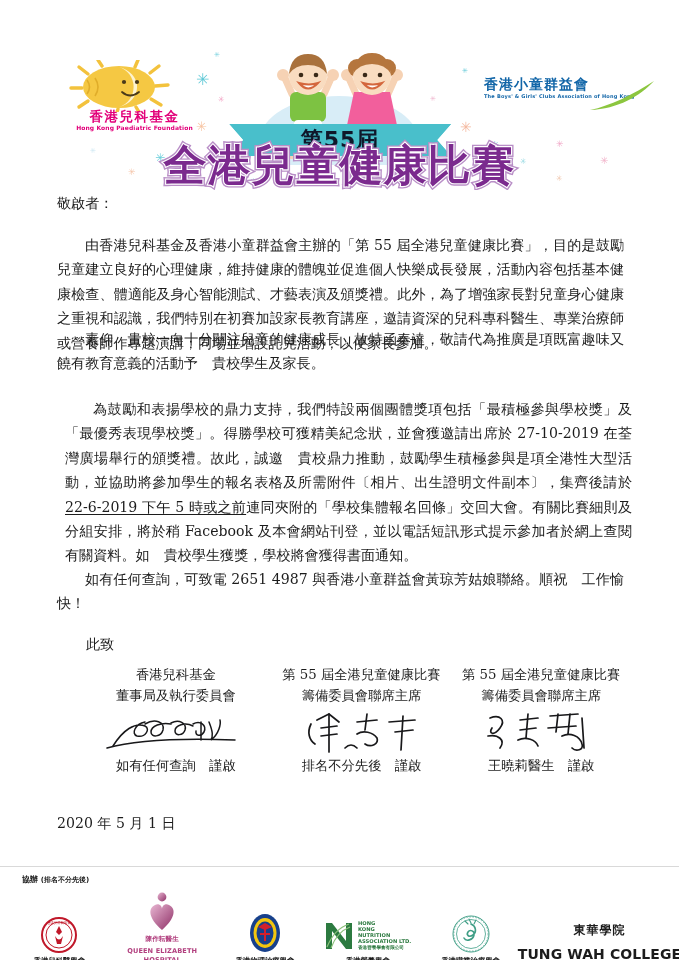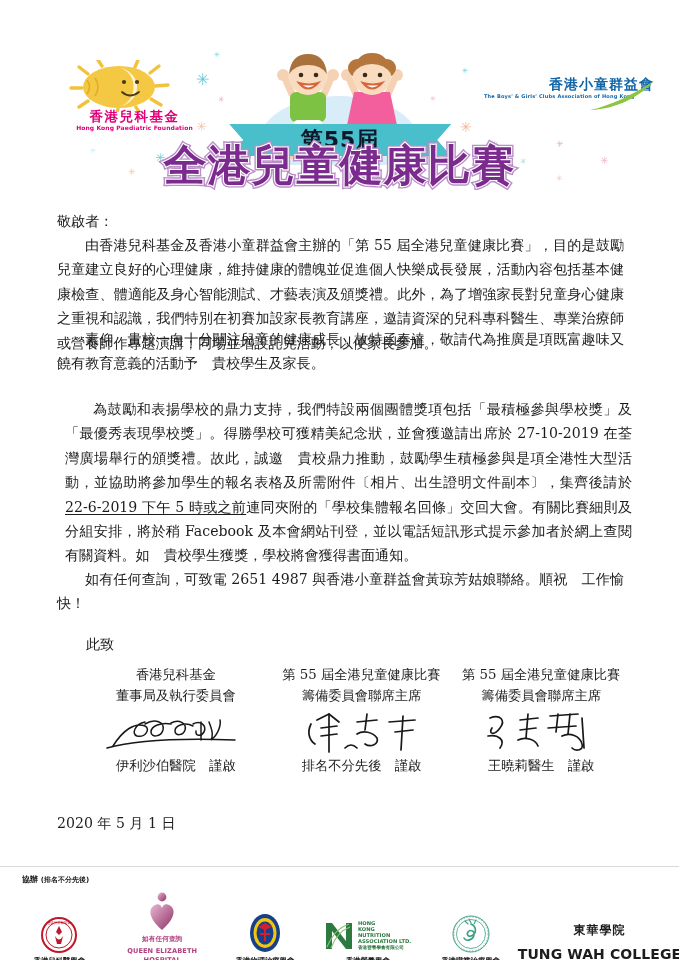--- a/index.html
+++ b/index.html
@@ -91,21 +91,20 @@
     line-height: 40px;
   }
   .bgca-cn {
     font-family: "DejaVu Sans", sans-serif;
     font-size: 14px;
     font-weight: bold;
     color: #1266a8;
     letter-spacing: 1px;
     line-height: 16px;
     white-space: nowrap;
-    text-align: right;
   }
   .bgca-en {
     font-family: "DejaVu Sans", sans-serif;
     font-size: 5px;
     font-weight: bold;
     color: #1266a8;
     letter-spacing: 0.2px;
     white-space: nowrap;
     margin-top: 1px;
   }
@@ -196,21 +195,21 @@
     font-family: "DejaVu Serif", "Liberation Serif", serif;
     font-size: 14.1px;
     line-height: 24.4px;
     color: #1c1c1c;
     text-align: justify;
     text-justify: inter-character;
   }
   .salutation {
     position: absolute;
     left: 57px;
-    top: 18px;
+    top: 0;
     font-size: 14.1px;
     line-height: 22px;
   }
   .para {
     position: absolute;
     left: 57px;
     width: 567px;
     text-indent: 28px;
   }
   .p1 { top: 41px; }
@@ -508,21 +507,21 @@
               <path d="M12 36 C22 20 34 12 44 16 C50 19 44 28 36 26 C30 24 34 14 44 12"></path>
               <path d="M44 14 C54 8 64 12 62 20 C60 27 50 28 50 22 C50 16 60 12 70 14"></path>
               <path d="M70 13 C78 9 86 13 84 20 C82 26 74 26 74 21 C74 15 84 12 92 16"></path>
               <path d="M92 14 C99 10 106 15 103 22 C100 27 94 26 95 21"></path>
               <path d="M100 12 L100 30"></path>
               <path d="M108 12 C112 22 112 26 110 30 C118 24 120 14 119 10"></path>
               <path d="M6 38 C34 30 78 28 134 30"></path>
             </g>
           </svg>
         </div>
-        <div class="sig-name">伊利沙伯醫院　謹啟</div>
+        <div class="sig-name">如有任何查詢　謹啟</div>
       </div>
 
       <div class="sig-col c2">
         <div class="sig-org">第 55 屆全港兒童健康比賽</div>
         <div class="sig-org">籌備委員會聯席主席</div>
         <div class="sig-img">
           <svg width="150" height="46" viewBox="0 0 150 46">
             <g fill="none" stroke="#18181a" stroke-width="1.7" stroke-linecap="round">
               <path d="M30 10 L42 4 L52 12"></path>
               <path d="M34 18 L50 16"></path>
@@ -600,21 +599,21 @@
             <defs>
               <linearGradient id="qehg" x1="0" y1="0" x2="1" y2="1">
                 <stop offset="0" stop-color="#e8b6d2"></stop>
                 <stop offset="1" stop-color="#8e2f66"></stop>
               </linearGradient>
             </defs>
             <circle cx="17" cy="5" r="4.4" fill="url(#qehg)"></circle>
             <path d="M17 38 C3 26 3 16 10 13 C14 11 17 14 17 17 C17 14 20 11 24 13 C31 16 31 26 17 38 Z" fill="url(#qehg)"></path>
           </svg>
         </div>
-        <div class="partner-name pink two">如有任何查詢</div>
+        <div class="partner-name pink two">陳作耘醫生</div>
         <div class="partner-name pink two">QUEEN ELIZABETH HOSPITAL</div>
       </div>
 
       <div class="partner">
         <div class="partner-mark">
           <svg width="32" height="40" viewBox="0 0 32 40">
             <ellipse cx="16" cy="20" rx="15" ry="19" fill="#17408b"></ellipse>
             <ellipse cx="16" cy="20" rx="11.5" ry="15" fill="#f2c60f"></ellipse>
             <ellipse cx="16" cy="20" rx="8.5" ry="11.5" fill="#17408b"></ellipse>
             <path d="M16 10 l7 4 l-7 3 l-7 -3 Z" fill="#d4202b"></path>

